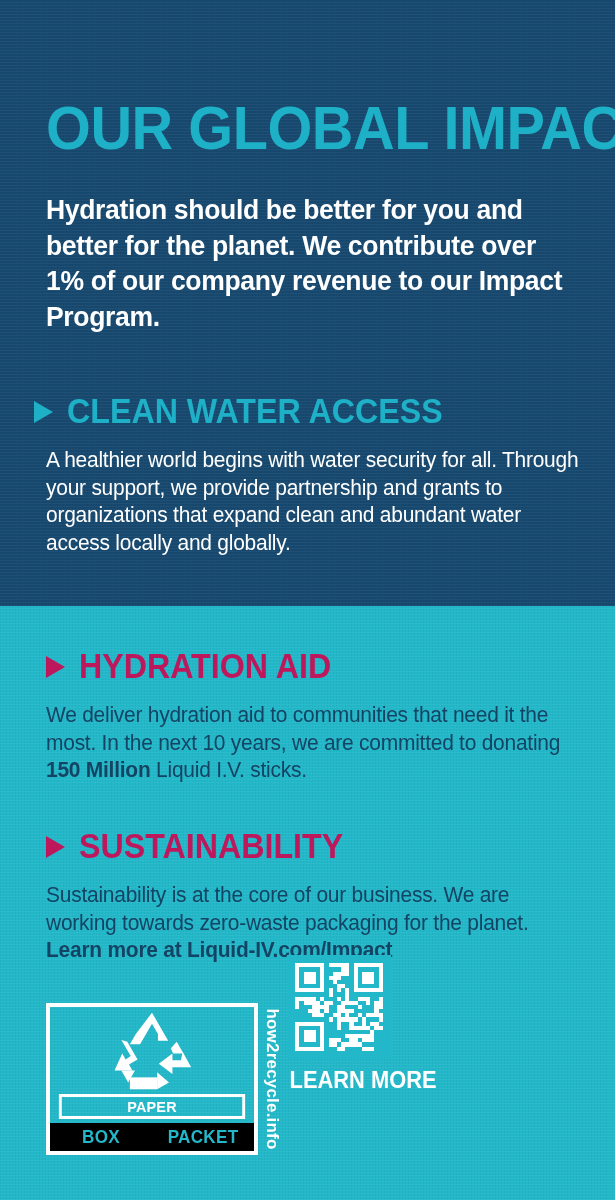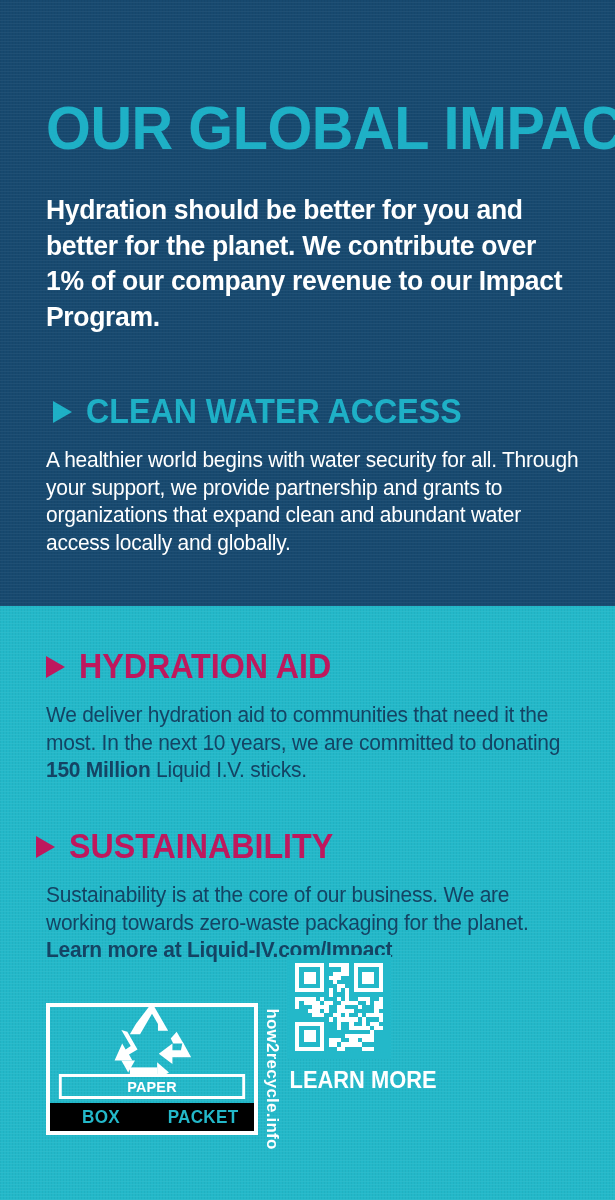--- a/index.html
+++ b/index.html
@@ -111,40 +111,40 @@
     transform-origin: left top;
   }
   .body-copy b { font-weight: 700; }
 
   .on-navy       { color: #1eb0c6; }
   .copy-on-navy  { color: #ffffff; }
   .on-cyan       { color: #be185d; }
   .copy-on-cyan  { color: #144464; }
 
   
-  #head-clean-water { left: 53px; top: 393px; }
+  #head-clean-water { left: 34px; top: 393px; }
   #copy-clean-water { left: 46px; top: 447px; }
   #head-hydration   { left: 46px; top: 648px; }
   #copy-hydration   { left: 46px; top: 702px; }
-  #head-sustain     { left: 36px; top: 828px; }
+  #head-sustain     { left: 46px; top: 828px; }
   #copy-sustain     { left: 46px; top: 882px; }
 
   
   #how2recycle {
     position: absolute;
     left: 46px;
     top: 1003px;
     width: 239px;
     height: 152px;
   }
   .h2r-frame {
     position: absolute;
     left: 0; top: 0;
     width: 212px;
-    height: 132px;
+    height: 152px;
     border: 4px solid #ffffff;
     box-sizing: border-box;
     display: flex;
     flex-direction: column;
   }
   .h2r-cols {
     display: flex;
     flex: 1 1 auto;
     min-height: 0;
   }

